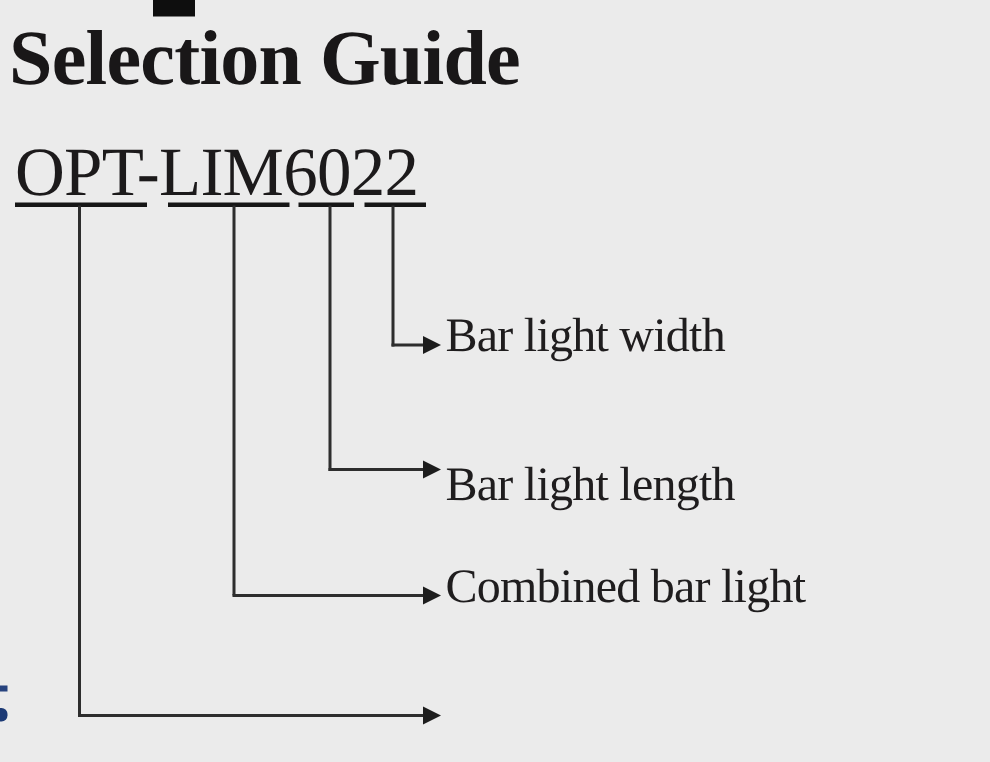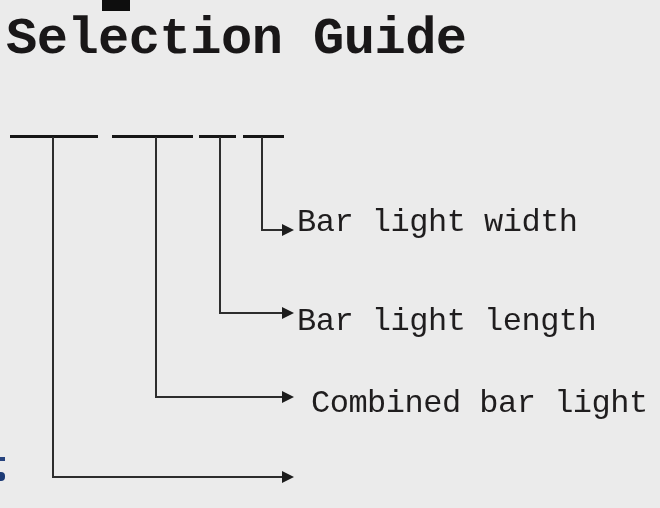--- a/index.html
+++ b/index.html
@@ -6,21 +6,21 @@
     margin: 0;
     padding: 0;
     background: #ebebeb;
   }
   .stage {
     position: relative;
     width: 660px;
     height: 508px;
     background: #ebebeb;
     overflow: hidden;
-    font-family: Liberation Mono, monospace;
+    font-family: Liberation Serif, serif;
     color: #1f1d1e;
   }
   .title {
     position: absolute;
     left: 6px;
     top: 14px;
     margin: 0;
     font-size: 52px;
     font-weight: bold;
     line-height: 1;
@@ -88,21 +88,21 @@
     position: absolute;
     left: 297px;
     font-size: 32px;
     line-height: 1;
     letter-spacing: -0.5px;
     white-space: nowrap;
     color: #1f1d1e;
   }
   .c1 { top: 207px; }
   .c2 { top: 291px; margin-top: 15px; }
-  .c3 { top: 388px; margin-left: 14px; }
+  .c3 { top: 374px; }
   .c4 { top: 449px; }
 
   
   .top-edge-fragment {
     position: absolute;
     left: 102px;
     top: 0;
     width: 28px;
     height: 11px;
     background: #0e0e0e;
@@ -127,20 +127,21 @@
 </style>
 </head>
 <body>
 
 <div class="stage">
 
   <div class="top-edge-fragment"></div>
 
   <h1 class="title">Selection Guide</h1>
 
+  <div class="code">OPT-LIM6022</div>
 
   <div class="underline u1"></div>
   <div class="underline u2"></div>
   <div class="underline u3"></div>
   <div class="underline u4"></div>
 
   <div class="vline v1"></div>
   <div class="vline v2"></div>
   <div class="vline v3"></div>
   <div class="vline v4"></div>

